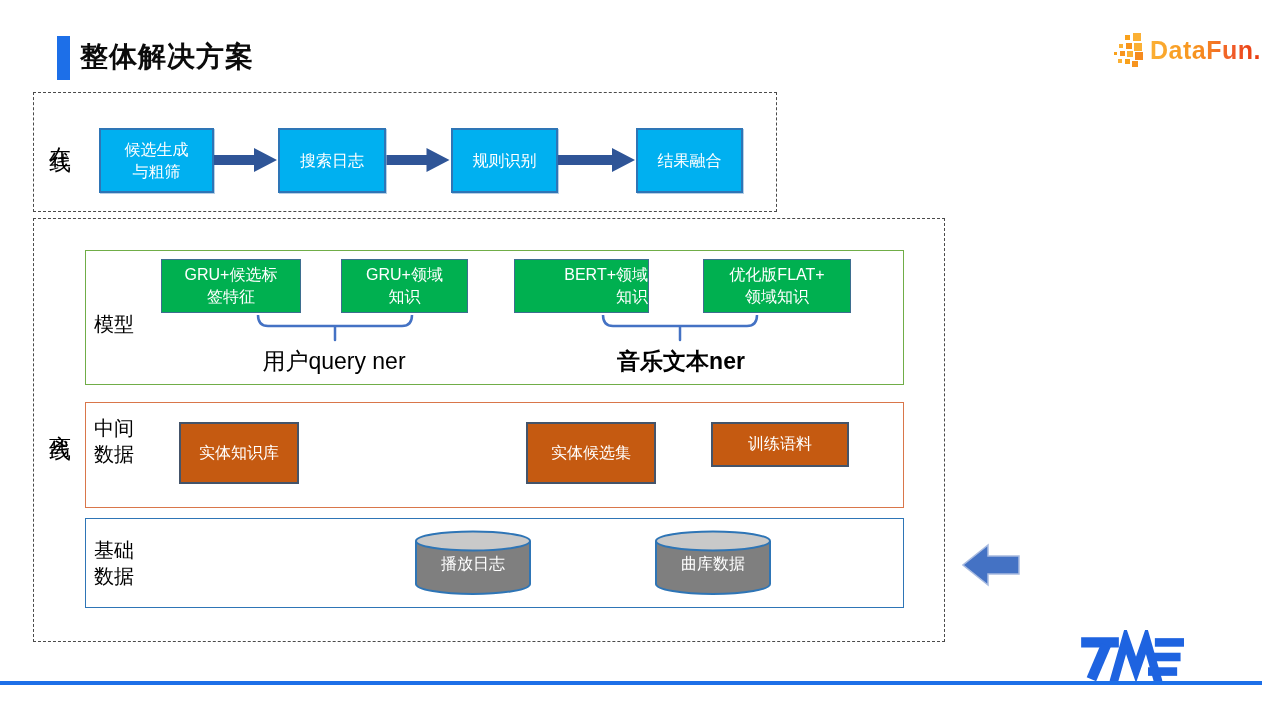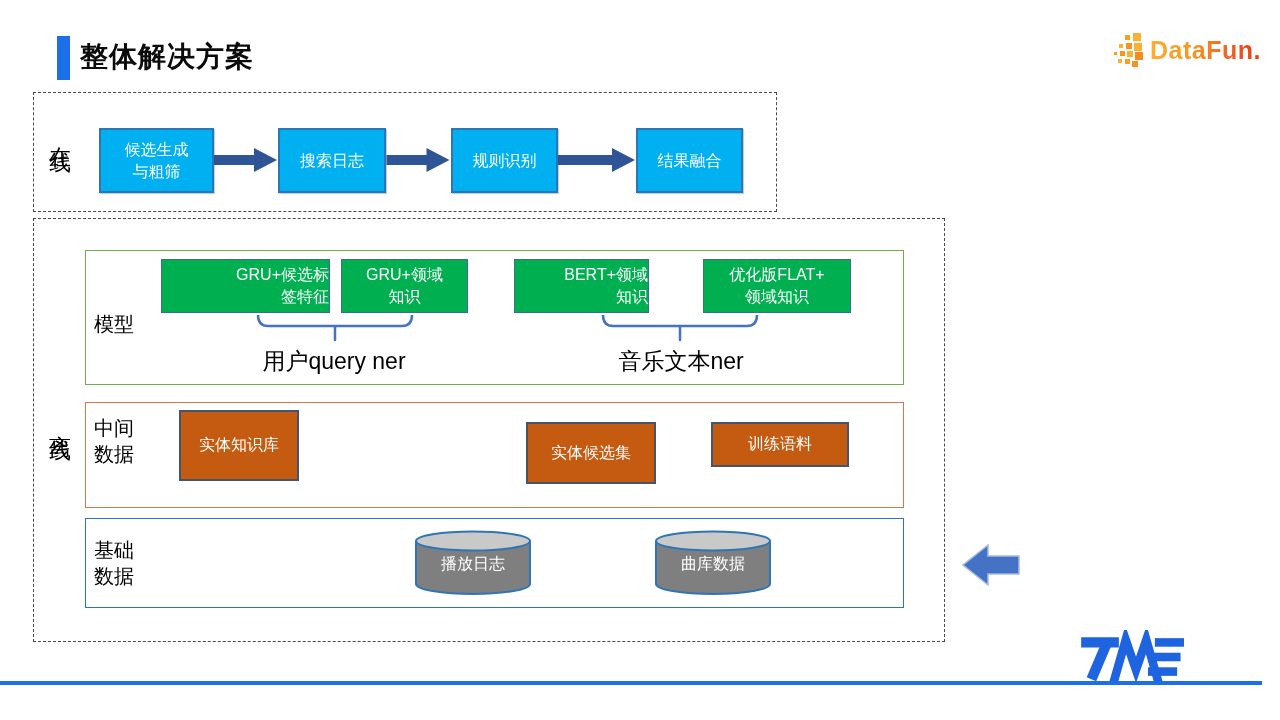--- a/index.html
+++ b/index.html
@@ -101,21 +101,21 @@
     </div>
   </div>
 
   <div class="abs dash-box offline-box">
     <div class="abs vlabel" style="left:11px; top:198px;">离线</div>
   </div>
 
   <div class="abs model-sec">
     <div class="abs sec-label" style="left:8px; top:60px;">模型</div>
 
-    <div class="abs gbox" style="left:75px; top:8px; width:169px; height:54px;align-items:flex-end;">
+    <div class="abs gbox" style="left:75px; top:8px; width:140px; height:54px;">
       <span>GRU+候选标</span>
       <span>签特征</span>
     </div>
     <div class="abs gbox" style="left:255px; top:8px; width:127px; height:54px;">
       <span>GRU+领域</span>
       <span>知识</span>
     </div>
     <div class="abs gbox" style="left:428px; top:8px; width:135px; height:54px;align-items:flex-end;">
       <span>BERT+领域</span>
       <span>知识</span>
@@ -125,26 +125,26 @@
       <span>领域知识</span>
     </div>
 
     <svg class="abs" style="left:170px; top:64px;" width="158" height="28" viewBox="0 0 158 28">
       <path d="M2,0 Q2,11 12,11 L146,11 Q156,11 156,0 M79,11 L79,25" fill="none" stroke="#4472C4" stroke-width="2.5" stroke-linecap="round"></path>
     </svg>
     <svg class="abs" style="left:515px; top:64px;" width="158" height="28" viewBox="0 0 158 28">
       <path d="M2,0 Q2,11 12,11 L146,11 Q156,11 156,0 M79,11 L79,25" fill="none" stroke="#4472C4" stroke-width="2.5" stroke-linecap="round"></path>
     </svg>
     <div class="abs ner-label" style="left:148px; top:95px; width:200px;">用户query ner</div>
-    <div class="abs ner-label" style="left:495px; top:95px; width:200px;">音乐文本ner</div>
+    <div class="abs ner-label" style="left:495px; top:95px; width:200px;font-weight:bold;">音乐文本ner</div>
   </div>
 
   <div class="abs mid-sec">
     <div class="abs sec-label two-char" style="left:8px; top:12px;">中间数据</div>
-    <div class="abs obox" style="left:93px;  top:7px; width:120px; height:71px;">实体知识库</div>
+    <div class="abs obox" style="left:93px;  top:19px; width:120px; height:62px;">实体知识库</div>
     <div class="abs obox" style="left:440px; top:19px; width:130px; height:62px;">实体候选集</div>
     <div class="abs obox" style="left:625px; top:19px; width:138px; height:45px;">训练语料</div>
   </div>
 
   <div class="abs base-sec">
     <div class="abs sec-label two-char" style="left:8px; top:18px;">基础数据</div>
 
     <div class="abs cyl" style="left:328px; top:11px;">
       <svg width="118" height="66" viewBox="0 0 118 66">
         <path d="M2,11 L2,54 A57,10 0 0 0 116,54 L116,11" fill="#7F7F7F" stroke="#2E75B6" stroke-width="2"></path>

